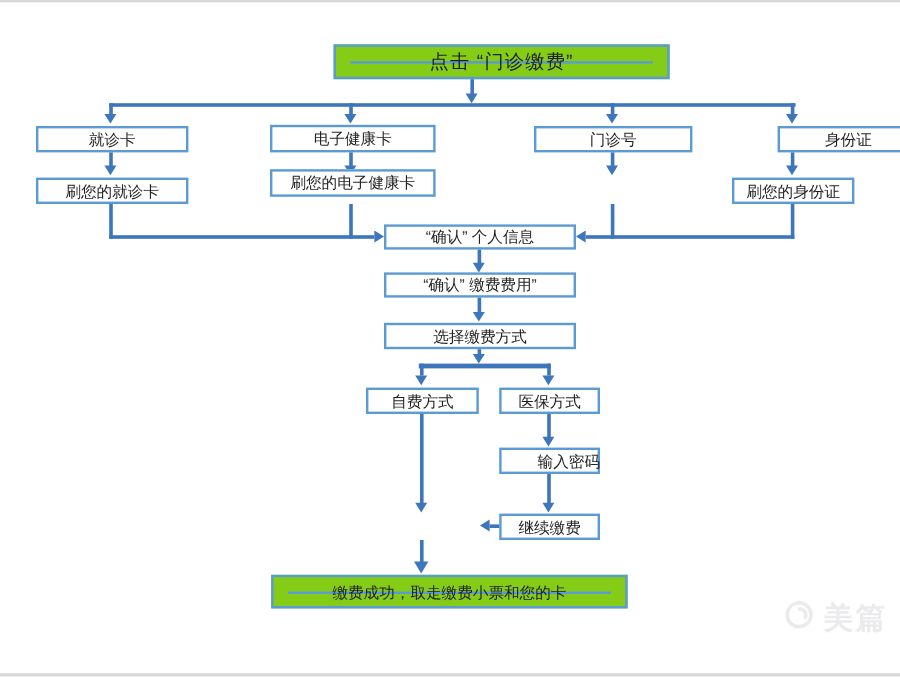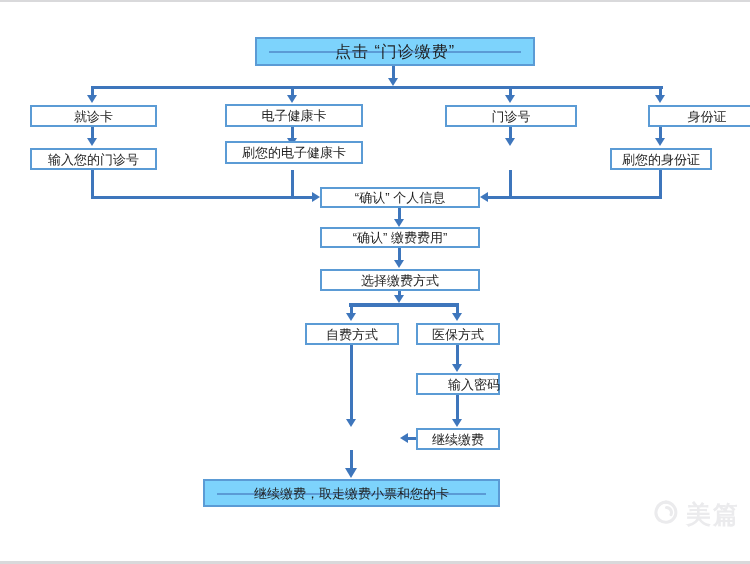--- a/index.html
+++ b/index.html
@@ -33,22 +33,23 @@
     justify-content: center;
     font-size: 13px;
     line-height: 1;
     white-space: nowrap;
     color: var(--text);
   }
   .dbox {
     position: absolute;
     box-sizing: border-box;
     border: 2px solid var(--border);
-    background: #7dd3fc;
+    background: #84cc16;
     padding: 12px;
+    margin-left: 23px;
   }
   .dbox .inner {
     box-sizing: border-box;
     width: 100%;
     height: 100%;
     border: 1px solid var(--border);
     display: flex;
     align-items: center;
     justify-content: center;
     white-space: nowrap;
@@ -114,21 +115,21 @@
 
   <div class="v" style="left:91px;  top:127px; height:12px;"></div>
   <div class="ah down" style="left:87px;  top:138px;"></div>
   <div class="v" style="left:291px; top:127px; height:12px;"></div>
   <div class="ah down" style="left:287px; top:138px;"></div>
   <div class="v" style="left:509px; top:127px; height:12px;"></div>
   <div class="ah down" style="left:505px; top:138px;"></div>
   <div class="v" style="left:659px; top:127px; height:12px;"></div>
   <div class="ah down" style="left:655px; top:138px;"></div>
 
-  <div class="node" style="left:30px;  top:148px; width:127px; height:22px;">输入您的门诊号</div>
+  <div class="node" style="left:30px;  top:148px; width:127px; height:22px;">刷您的就诊卡</div>
   <div class="node" style="left:225px; top:141px; width:138px; height:23px;">刷您的电子健康卡</div>
   <div class="node" style="left:610px; top:148px; width:102px; height:22px;">刷您的身份证</div>
 
   <div class="v" style="left:91px;  top:170px; height:29px;"></div>
   <div class="v" style="left:291px; top:170px; height:29px;"></div>
   <div class="h" style="left:91px;  top:196px; width:221px;"></div>
   <div class="ah right" style="left:312px; top:192px;"></div>
   <div class="v" style="left:509px; top:170px; height:29px;"></div>
   <div class="v" style="left:659px; top:170px; height:29px;"></div>
   <div class="h" style="left:488px; top:196px; width:174px;"></div>
@@ -166,21 +167,21 @@
   <div class="ah down" style="left:346px; top:419px;"></div>
 
 
   <div class="h" style="left:408px; top:437px; width:8px;"></div>
   <div class="ah left" style="left:400px; top:433px;"></div>
 
   <div class="v" style="left:350px; top:450px; height:20px;"></div>
   <div class="ah down-big" style="left:345px; top:468px;"></div>
 
   <div class="dbox finish" style="left:203px; top:479px; width:297px; height:24px;">
-    <div class="inner">继续缴费，取走缴费小票和您的卡</div>
+    <div class="inner">缴费成功，取走缴费小票和您的卡</div>
   </div>
 
   <div class="watermark">
     <span>
       <svg width="27" height="27" viewBox="0 0 30 30">
         <g fill="none" stroke="#ebebed" stroke-width="3.4" stroke-linecap="round">
           <path d="M14 3.5 a11.5 11.5 0 0 1 10.8 15"></path>
           <path d="M24.8 18.5 a11.5 11.5 0 0 1 -17.3 5.3" transform="rotate(4 15 15)"></path>
           <path d="M7.5 23.8 a11.5 11.5 0 0 1 6.5 -20.3" transform="rotate(4 15 15)"></path>
           <path d="M15 9.5 a5.5 5.5 0 0 1 5 7.8"></path>

